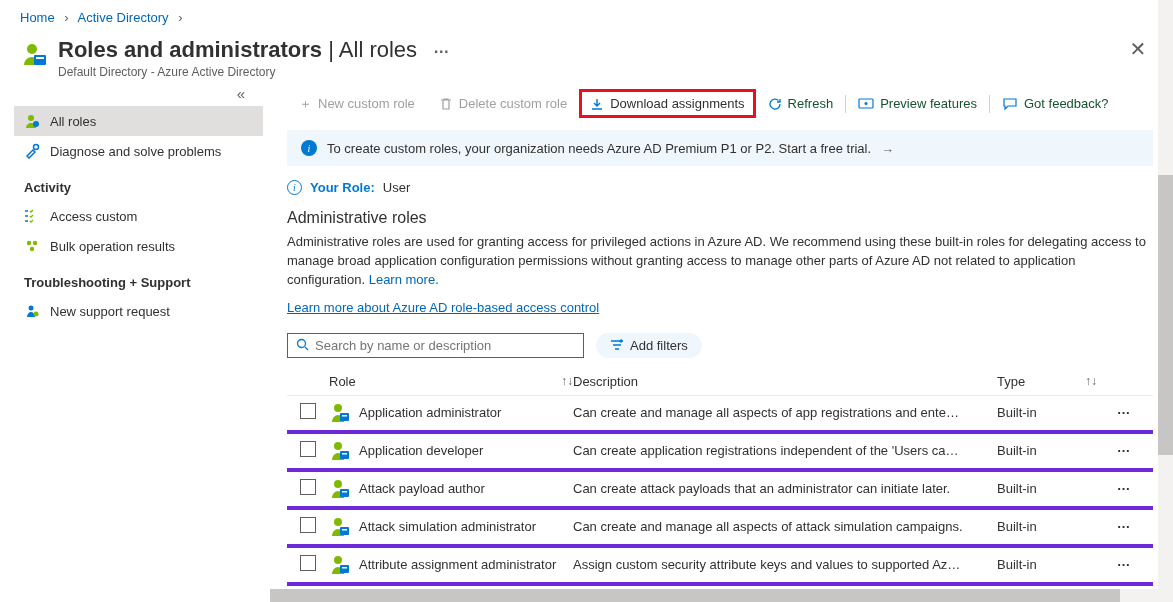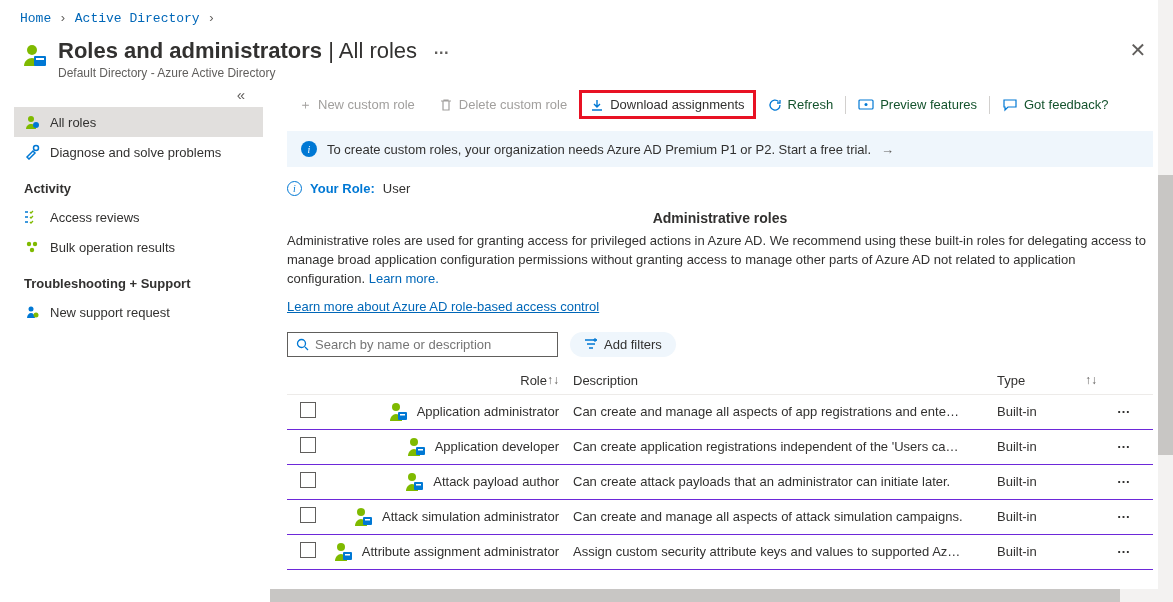--- a/index.html
+++ b/index.html
@@ -1,18 +1,18 @@
 <!DOCTYPE html>
 <html><head>
 <meta charset="utf-8">
 <style>
 * { box-sizing: border-box; margin: 0; padding: 0; }
 body { font-family: 'Segoe UI', Tahoma, sans-serif; font-size: 13px; color: #323130; background: #fff; width: 1173px; height: 602px; overflow: hidden; position: relative; }
 .breadcrumb { padding: 10px 20px 4px; font-size: 13px; }
-.breadcrumb a { color: #0067b8; text-decoration: none; font-family: Liberation Mono, monospace; }
+.breadcrumb a { color: #0067b8; text-decoration: none; }
 .breadcrumb span.sep { color: #605e5c; margin: 0 6px; }
 .header-row { display: flex; align-items: flex-start; padding: 8px 20px 2px; }
 .avatar-icon { width: 28px; height: 28px; margin-right: 10px; margin-top: 4px; flex-shrink: 0; }
 .header-titles { flex: 1; }
 .page-title { font-size: 22px; font-weight: 600; }
 .page-title .sub { font-weight: 400; color: #323130; }
 .page-subtitle { font-size: 12px; color: #605e5c; margin-top: 2px; }
 .close-btn { font-size: 20px; color: #605e5c; cursor: pointer; width: 30px; text-align: center; }
 .content-row { display: flex; height: calc(100% - 90px); }
 .sidebar { width: 263px; flex-shrink: 0; padding: 0 0 0 14px; }
@@ -26,37 +26,37 @@
 .tb-item { display: flex; align-items: center; gap: 6px; padding: 0 12px; cursor: pointer; color: #14532d; }
 .tb-item.disabled { color: #a19f9d; }
 .tb-sep { width: 1px; height: 18px; background: #d2d0ce; }
 .highlight-box { border: 3px solid #e81123; padding: 4px 8px; display: flex; align-items: center; gap: 6px; }
 .info-banner { background: #eff6fc; padding: 10px 14px; display: flex; align-items: center; gap: 10px; font-size: 13px; margin-bottom: 14px; }
 .info-banner .arrow { color: #605e5c; }
 .info-icon-fill { width: 16px; height: 16px; background: #0078d4; border-radius: 50%; color: #fff; font-size: 10px; display: flex; align-items: center; justify-content: center; flex-shrink: 0; font-style: italic; font-family: serif; }
 .your-role-row { display: flex; align-items: center; gap: 8px; font-size: 13px; margin-bottom: 14px; }
 .your-role-row .info-outline { width: 15px; height: 15px; border: 1.5px solid #0078d4; border-radius: 50%; color: #0078d4; font-size: 10px; display: flex; align-items: center; justify-content: center; font-style: italic; font-family: serif; }
 .your-role-row .lbl { color: #0078d4; font-weight: 600; }
-h2 { font-size: 14px; font-weight: 700; margin-bottom: 6px; text-align: center; }
+h2 { font-size: 16px; font-weight: 400; margin-bottom: 6px; }
 .desc-text { font-size: 13px; line-height: 1.45; margin-bottom: 10px; }
 .desc-text a, .link { color: #0067b8; text-decoration: none; }
 .learn-link { display: block; margin-bottom: 18px; color: #0067b8; font-size: 13px; }
 .filter-row { display: flex; gap: 12px; align-items: center; margin-bottom: 10px; }
-.search-box { display: flex; align-items: center; border: 1px solid #605e5c; padding: 4px 8px; width: 271px; }
+.search-box { display: flex; align-items: flex-start; border: 1px solid #605e5c; padding: 4px 8px; width: 297px; }
 .search-box input { border: none; outline: none; flex: 1; font-size: 13px; }
 .search-box .sicon { color: #0078d4; margin-right: 6px; }
 .add-filters { display: flex; align-items: center; gap: 6px; background: #eff6fc; border-radius: 14px; padding: 5px 14px; color: #323130; cursor: pointer; }
 .table-head { display: flex; border-bottom: 1px solid #edebe9; padding: 6px 0; font-size: 13px; }
 .col-chk { width: 42px; text-align: center; }
-.col-role { flex: 0 0 244px; display: flex; align-items: center; justify-content: flex-end; padding-right: 14px; }
+.col-role { flex: 0 0 244px; display: flex; align-items: center; justify-content: space-between; padding-right: 0; }
 .col-desc { flex: 1; }
 .col-type { flex: 0 0 120px; display: flex; align-items: center; justify-content: space-between; padding-right: 20px; gap: 12px;}
 .col-more { flex: 0 0 36px; }
 .sort-ic { color: #605e5c; font-size: 12px; }
-.table-row { display: flex; align-items: center; border-bottom: 1px solid #6d28d9; padding: 6px 0; font-size: 13px; min-height: 33px; }
+.table-row { display: flex; align-items: center; border-bottom: 4px solid #6d28d9; padding: 6px 0; font-size: 13px; min-height: 33px; }
 .table-row .chk { width: 16px; height: 16px; border: 1px solid #605e5c; display: inline-block; }
 .role-cell { display: flex; align-items: center; gap: 8px; }
 .role-av { width: 22px; height: 22px; flex-shrink: 0; }
 .truncate { white-space: nowrap; overflow: hidden; text-overflow: ellipsis; }
 .more-dots { cursor: pointer; font-weight: bold; letter-spacing: 1px; }
 .scrollbar-right { position: absolute; right: 0; top: 0; width: 15px; height: 602px; background: #f3f2f1; }
 .scrollbar-thumb { position: absolute; right: 0; top: 175px; width: 15px; height: 280px; background: #c8c6c4; }
 .scrollbar-bottom { position: absolute; left: 270px; bottom: 0; width: 888px; height: 13px; background: #f3f2f1; }
 .scrollbar-bottom-thumb { position: absolute; left: 270px; bottom: 0; width: 850px; height: 13px; background: #c8c6c4; }
 .ellip { color: #605e5c; font-size: 16px; cursor: pointer; margin-left: 10px; position: relative; top: -4px;}
@@ -115,21 +115,21 @@
       <span>Diagnose and solve problems</span>
     </div>
     <div class="side-section">Activity</div>
     <div class="side-item">
       <span class="icn">
           <svg width="16" height="16" viewBox="0 0 16 16">
             <path d="M1 3h3M1 8h3M1 13h3" stroke="#0078d4" stroke-width="1.3"></path>
             <path d="M6 3l1 1 2-2M6 8l1 1 2-2M6 13l1 1 2-2" stroke="#7fba00" fill="none" stroke-width="1.3"></path>
           </svg>
         </span>
-      <span>Access reviews</span>
+      <span>Access custom</span>
     </div>
     <div class="side-item">
       <span class="icn">
           <svg width="16" height="16" viewBox="0 0 16 16">
             <circle cx="5" cy="5" r="2.2" fill="#7fba00"></circle>
             <circle cx="11" cy="5" r="2.2" fill="#7fba00"></circle>
             <circle cx="8" cy="11" r="2.2" fill="#7fba00"></circle>
           </svg>
         </span>
       <span>Bulk operation results</span>

